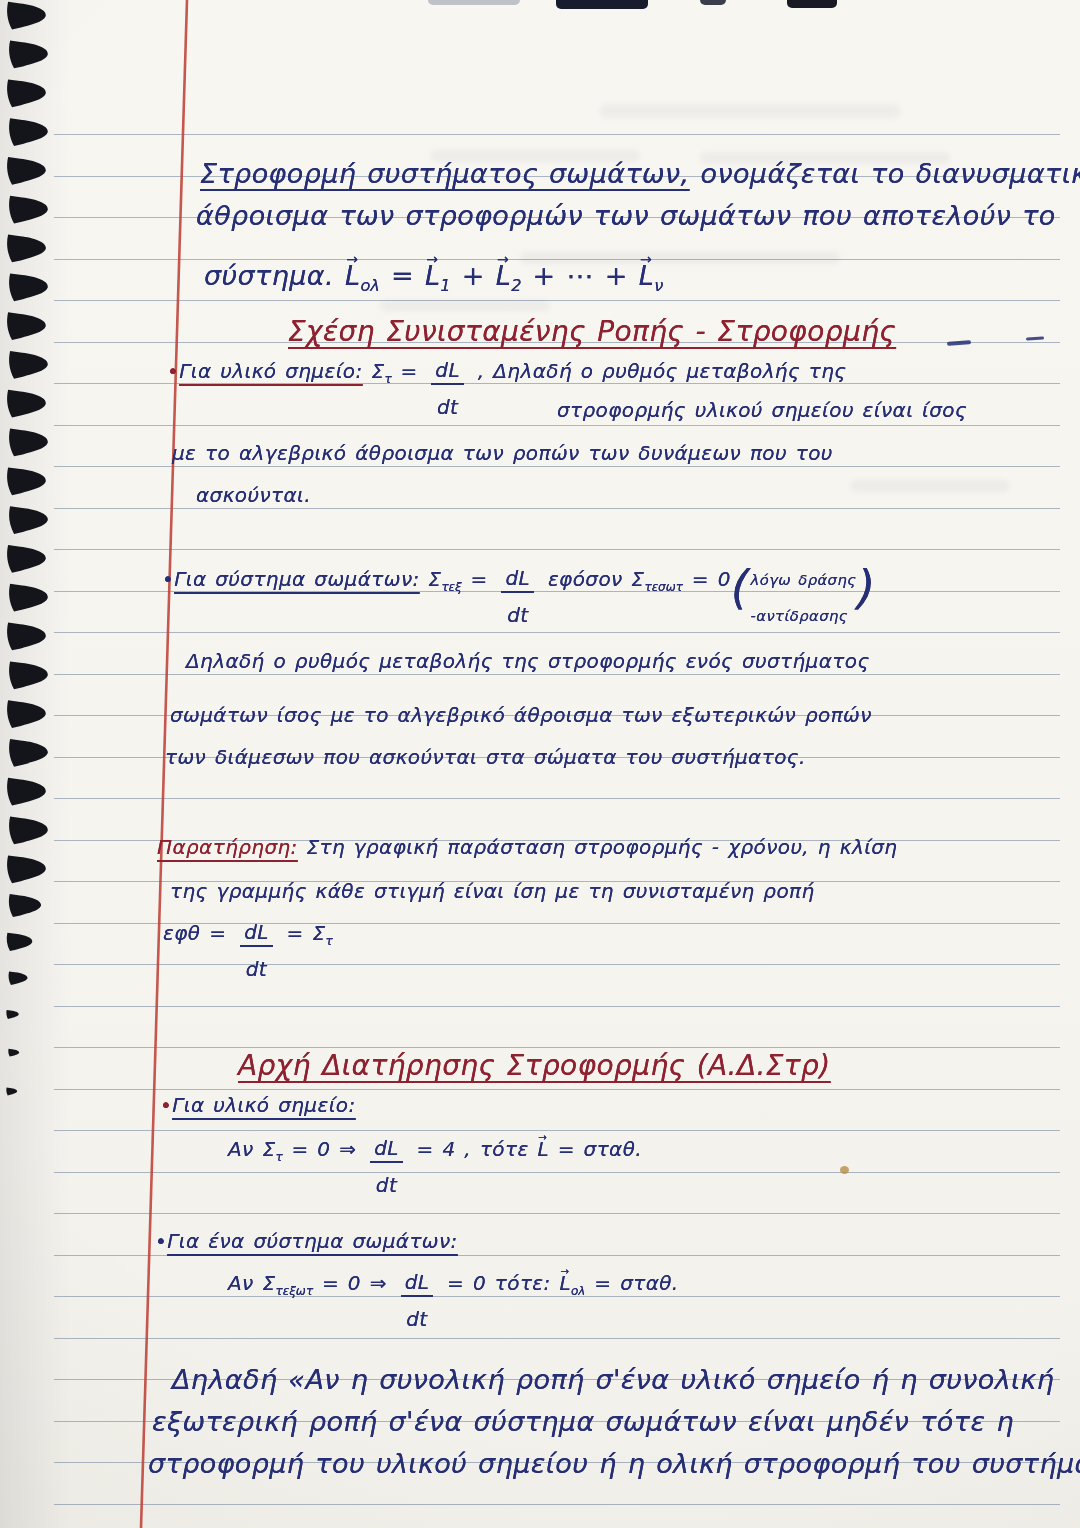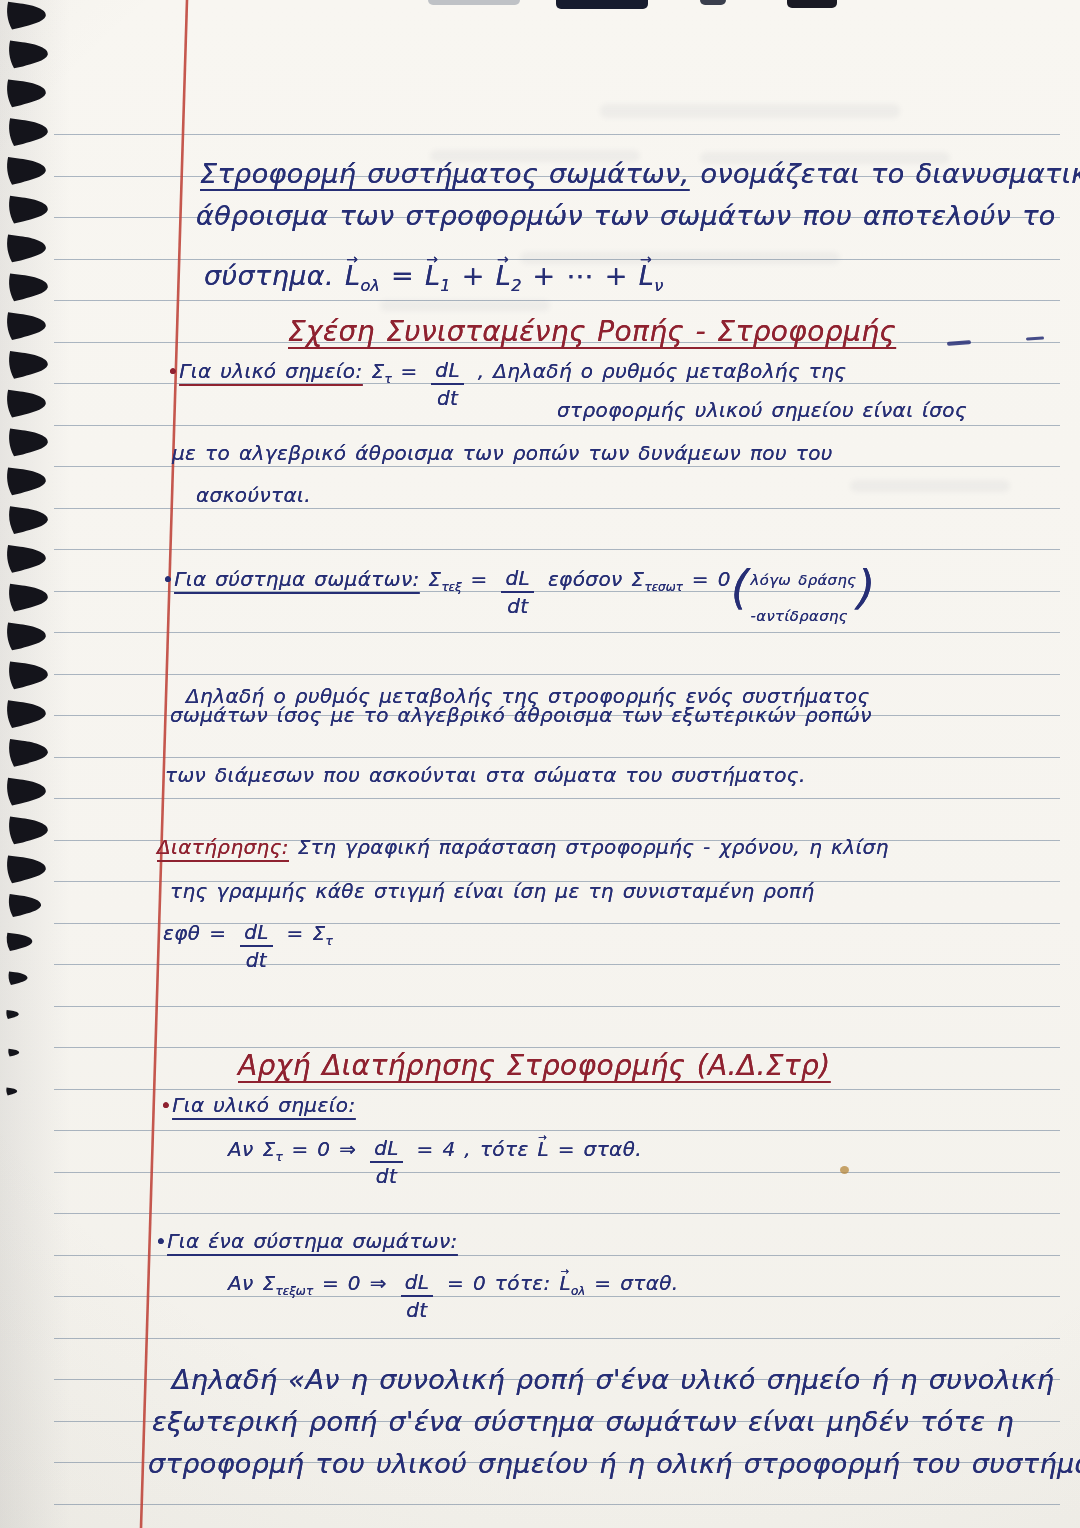--- a/index.html
+++ b/index.html
@@ -31,21 +31,21 @@
   }
   .hl.big{font-size:27px;}
   .hl.heading{font-size:28px;}
   .u{text-decoration:underline;text-decoration-thickness:2.2px;text-underline-offset:6px;font-style:italic;}
   .sub{font-size:.6em;vertical-align:-.38em;letter-spacing:0;}
   .vec{position:relative;display:inline-block;}
   .vec::after{content:"→";position:absolute;left:8%;top:-.62em;font-size:.52em;letter-spacing:0;}
   .frac{display:inline-flex;flex-direction:column;align-items:center;
     vertical-align:top;line-height:1.05;margin:0 5px;}
   .frac .num{border-bottom:2.6px solid currentColor;padding:0 4px 2px;font-style:italic;}
-  .frac .den{padding-top:3px;}
+  .frac .den{padding-top:12px;}
   .stack{display:inline-flex;flex-direction:column;vertical-align:top;
     font-size:.74em;line-height:1.35;text-align:left;margin:2px 1px 0;gap:16px;}
   .bigp{font-size:2.35em;line-height:.82;vertical-align:top;display:inline-block;font-weight:400;}
   
   .topmark{position:absolute;top:0;border-radius:0 0 5px 5px;}
   .dash{position:absolute;background:var(--blue);border-radius:2px;opacity:.85;}
   .speck{position:absolute;width:9px;height:8px;border-radius:50%;background:#b5873b;opacity:.75;}
   .bleed{position:absolute;background:#5a6275;opacity:.06;filter:blur(2.5px);border-radius:6px;}
 </style>
 </head>
@@ -122,25 +122,25 @@
   <div class="hl" style="left:172px;top:442px;"><span>με το αλγεβρικό άθροισμα των ροπών των δυνάμεων που του</span></div>
   <div class="hl" style="left:196px;top:484px;"><span>ασκούνται.</span></div>
 
   <div class="hl" style="left:162px;top:568px;"><span>•</span><span class="u" style="text-decoration-color: rgb(38, 46, 117);">Για σύστημα σωμάτων:</span><span> Σ</span><span class="sub">τεξ</span><span> = </span><span class="frac">
         <span class="num">dL</span>
         <span class="den">dt</span>
       </span><span>  εφόσον Σ</span><span class="sub">τεσωτ</span><span> = 0</span><span class="bigp">(</span><span class="stack">
         <span>λόγω δράσης</span>
         <span>-αντίδρασης</span>
       </span><span class="bigp">)</span></div>
-  <div class="hl" style="left:186px;top:685px;"><span>Δηλαδή ο ρυθμός μεταβολής της στροφορμής ενός συστήματος</span></div>
+  <div class="hl" style="left:186px;top:650px;"><span>Δηλαδή ο ρυθμός μεταβολής της στροφορμής ενός συστήματος</span></div>
   <div class="hl" style="left:170px;top:704px;"><span>σωμάτων ίσος με το αλγεβρικό άθροισμα των εξωτερικών ροπών</span></div>
-  <div class="hl" style="left:165px;top:746px;margin-top:18px;"><span>των διάμεσων που ασκούνται στα σώματα του συστήματος.</span></div>
+  <div class="hl" style="left:165px;top:746px;"><span>των διάμεσων που ασκούνται στα σώματα του συστήματος.</span></div>
 
-  <div class="hl" style="left:157px;top:836px;"><span class="u" style="color: rgb(143, 34, 48); text-decoration-color: rgb(143, 34, 48);">Διατήρησης:</span><span> Στη γραφική παράσταση στροφορμής - χρόνου, η κλίση</span></div>
+  <div class="hl" style="left:157px;top:836px;"><span class="u" style="color: rgb(143, 34, 48); text-decoration-color: rgb(143, 34, 48);">Παρατήρηση:</span><span> Στη γραφική παράσταση στροφορμής - χρόνου, η κλίση</span></div>
   <div class="hl" style="left:170px;top:880px;"><span>της γραμμής κάθε στιγμή είναι ίση με τη συνισταμένη ροπή</span></div>
   <div class="hl" style="left:163px;top:922px;"><span>εφθ = </span><span class="frac">
         <span class="num">dL</span>
         <span class="den">dt</span>
       </span><span> = Σ</span><span class="sub">τ</span></div>
 
   <div class="hl heading" style="left:238px;top:1050px;"><span class="u" style="color: rgb(143, 34, 48); text-decoration-color: rgb(143, 34, 48);">Αρχή Διατήρησης Στροφορμής (Α.Δ.Στρ)</span></div>
 
   <div class="hl" style="left:160px;top:1094px;"><span style="color: rgb(143, 34, 48);">•</span><span class="u" style="text-decoration-color: rgb(38, 46, 117);">Για υλικό σημείο:</span></div>
   <div class="hl" style="left:228px;top:1138px;"><span>Αν Σ</span><span class="sub">τ</span><span> = 0 ⇒ </span><span class="frac">

